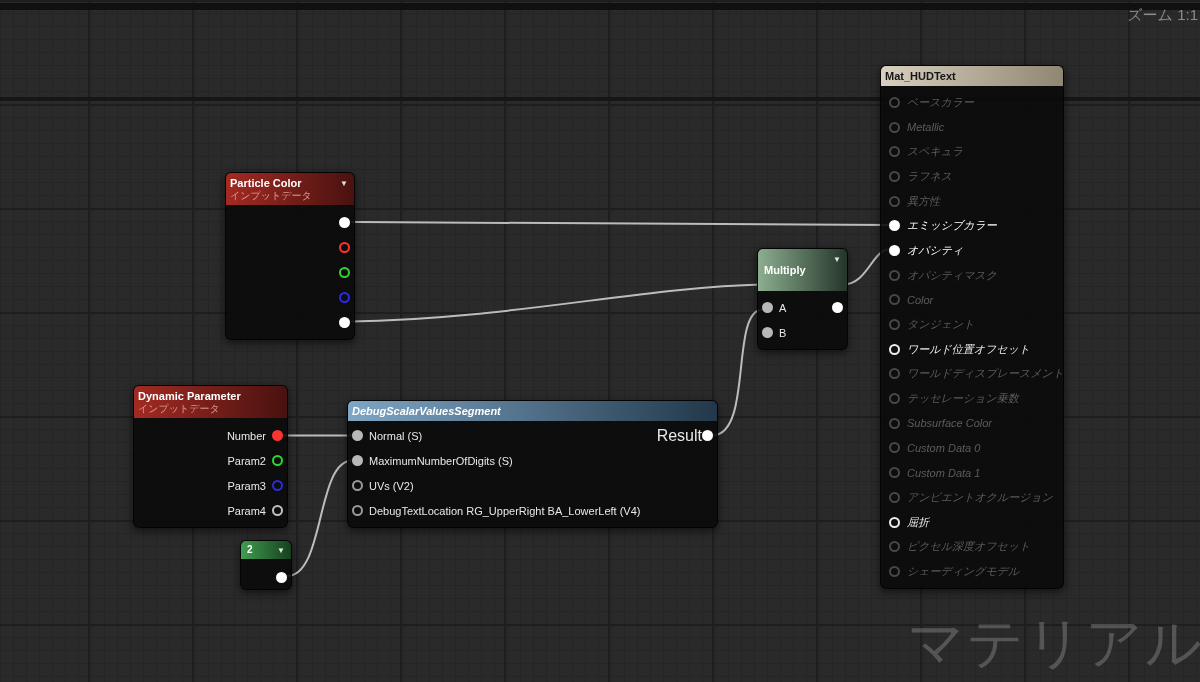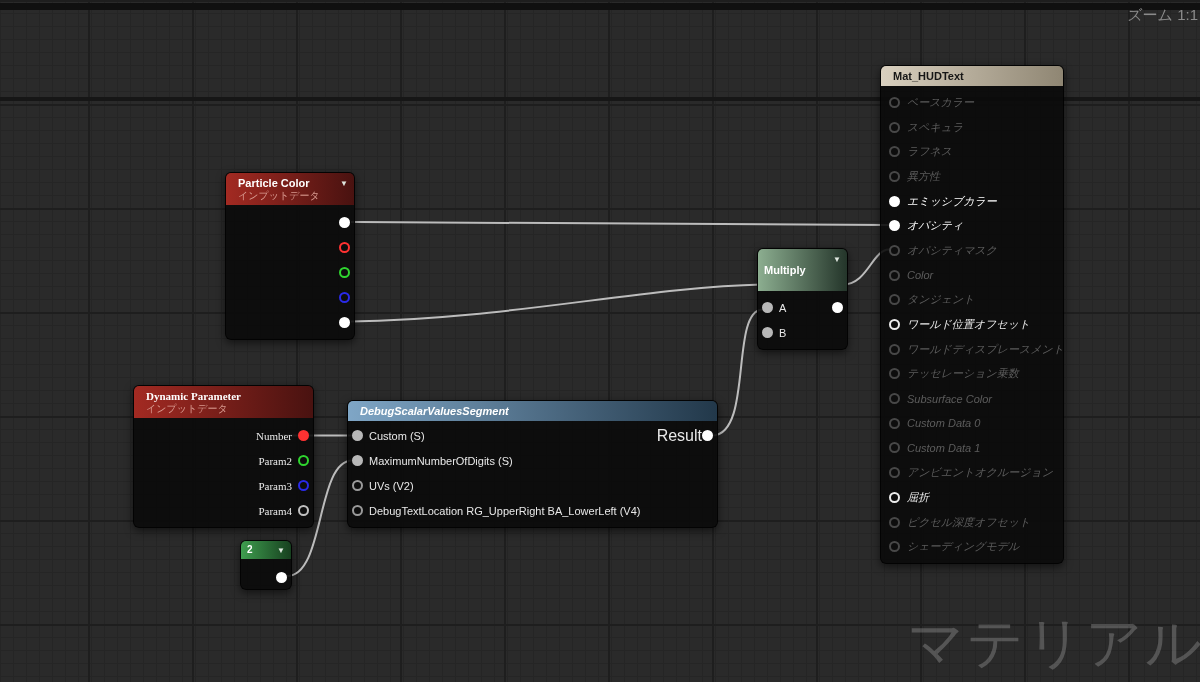--- a/index.html
+++ b/index.html
@@ -24,21 +24,21 @@
 
   svg.wires{position:absolute;left:0;top:0;z-index:2;}
   svg.wires path{fill:none;stroke:#c9c9c9;stroke-width:2;opacity:.92;}
 
   .node{
     position:absolute;z-index:3;border:1px solid rgba(0,0,0,.75);
     border-radius:6px;background:rgba(10,10,10,.9);
     box-shadow:0 3px 8px rgba(0,0,0,.55);color:#e8e8e8;
   }
   .nhead{
-    border-radius:5px 5px 0 0;padding:3px 12px;position:relative;
+    border-radius:5px 5px 0 0;padding:3px 4px;position:relative;
     font-size:11px;font-weight:bold;color:#fff;line-height:14px;
   }
   .nhead .arrow{position:absolute;right:6px;top:4px;font-size:8px;color:#dfe6df;}
   .nhead .sub{display:block;font-weight:normal;font-size:10px;line-height:12px;}
 
   .hd-red{background:linear-gradient(to right,#a32a22,#491210);}
   .hd-red .sub{color:#d99a90;}
   .hd-blue{background:linear-gradient(to right,#7fa6c6,#22384a);font-style:italic;}
   .hd-green{background:linear-gradient(to right,#8cae90,#24352a);}
   .hd-bgreen{background:linear-gradient(to right,#3f9e4f,#17401f);}
@@ -110,21 +110,21 @@
         </div>
       <div class="prow right">
           <span class="pin" style="--c:#2a2ae8"></span>
         </div>
       <div class="prow right">
           <span class="pin fill" style="--c:#ffffff"></span>
         </div>
     </div>
   </div>
 
-  <div class="node" style="left:133px;top:385px;width:181px;font-family:Liberation Serif, serif;">
+  <div class="node" style="left:133px;top:385px;width:155px;">
     <div class="nhead hd-red">
       <span>Dynamic Parameter</span>
       <span class="sub">インプットデータ</span>
     </div>
     <div class="nbody">
       <div class="prow right">
         <span class="lbl">Number</span>
         <span class="pin fill" style="--c:#ff3232"></span>
       </div>
       <div class="prow right">
@@ -142,21 +142,21 @@
     </div>
   </div>
 
   <div class="node" style="left:347px;top:400px;width:371px;">
     <div class="nhead hd-blue">
       <span>DebugScalarValuesSegment</span>
     </div>
     <div class="nbody" style="position:relative;padding-top:2px;">
       <div class="prow left">
         <span class="pin fill" style="--c:#b8b8b8"></span>
-        <span class="lbl">Custom (S)</span>
+        <span class="lbl">Normal (S)</span>
       </div>
       <div class="prow left">
         <span class="pin fill" style="--c:#b8b8b8"></span>
         <span class="lbl">MaximumNumberOfDigits (S)</span>
       </div>
       <div class="prow left">
         <span class="pin" style="--c:#9a9a9a"></span>
         <span class="lbl">UVs (V2)</span>
       </div>
       <div class="prow left">
@@ -204,20 +204,24 @@
     <div class="nhead hd-tan">
       <span>Mat_HUDText</span>
     </div>
     <div class="nbody" style="padding:4px 0;">
       <div class="mrow dim">
           <span class="pin"></span>
           <span class="lbl">ベースカラー</span>
         </div>
       <div class="mrow dim">
           <span class="pin"></span>
+          <span class="lbl">Metallic</span>
+        </div>
+      <div class="mrow dim">
+          <span class="pin"></span>
           <span class="lbl">スペキュラ</span>
         </div>
       <div class="mrow dim">
           <span class="pin"></span>
           <span class="lbl">ラフネス</span>
         </div>
       <div class="mrow dim">
           <span class="pin"></span>
           <span class="lbl">異方性</span>
         </div>

